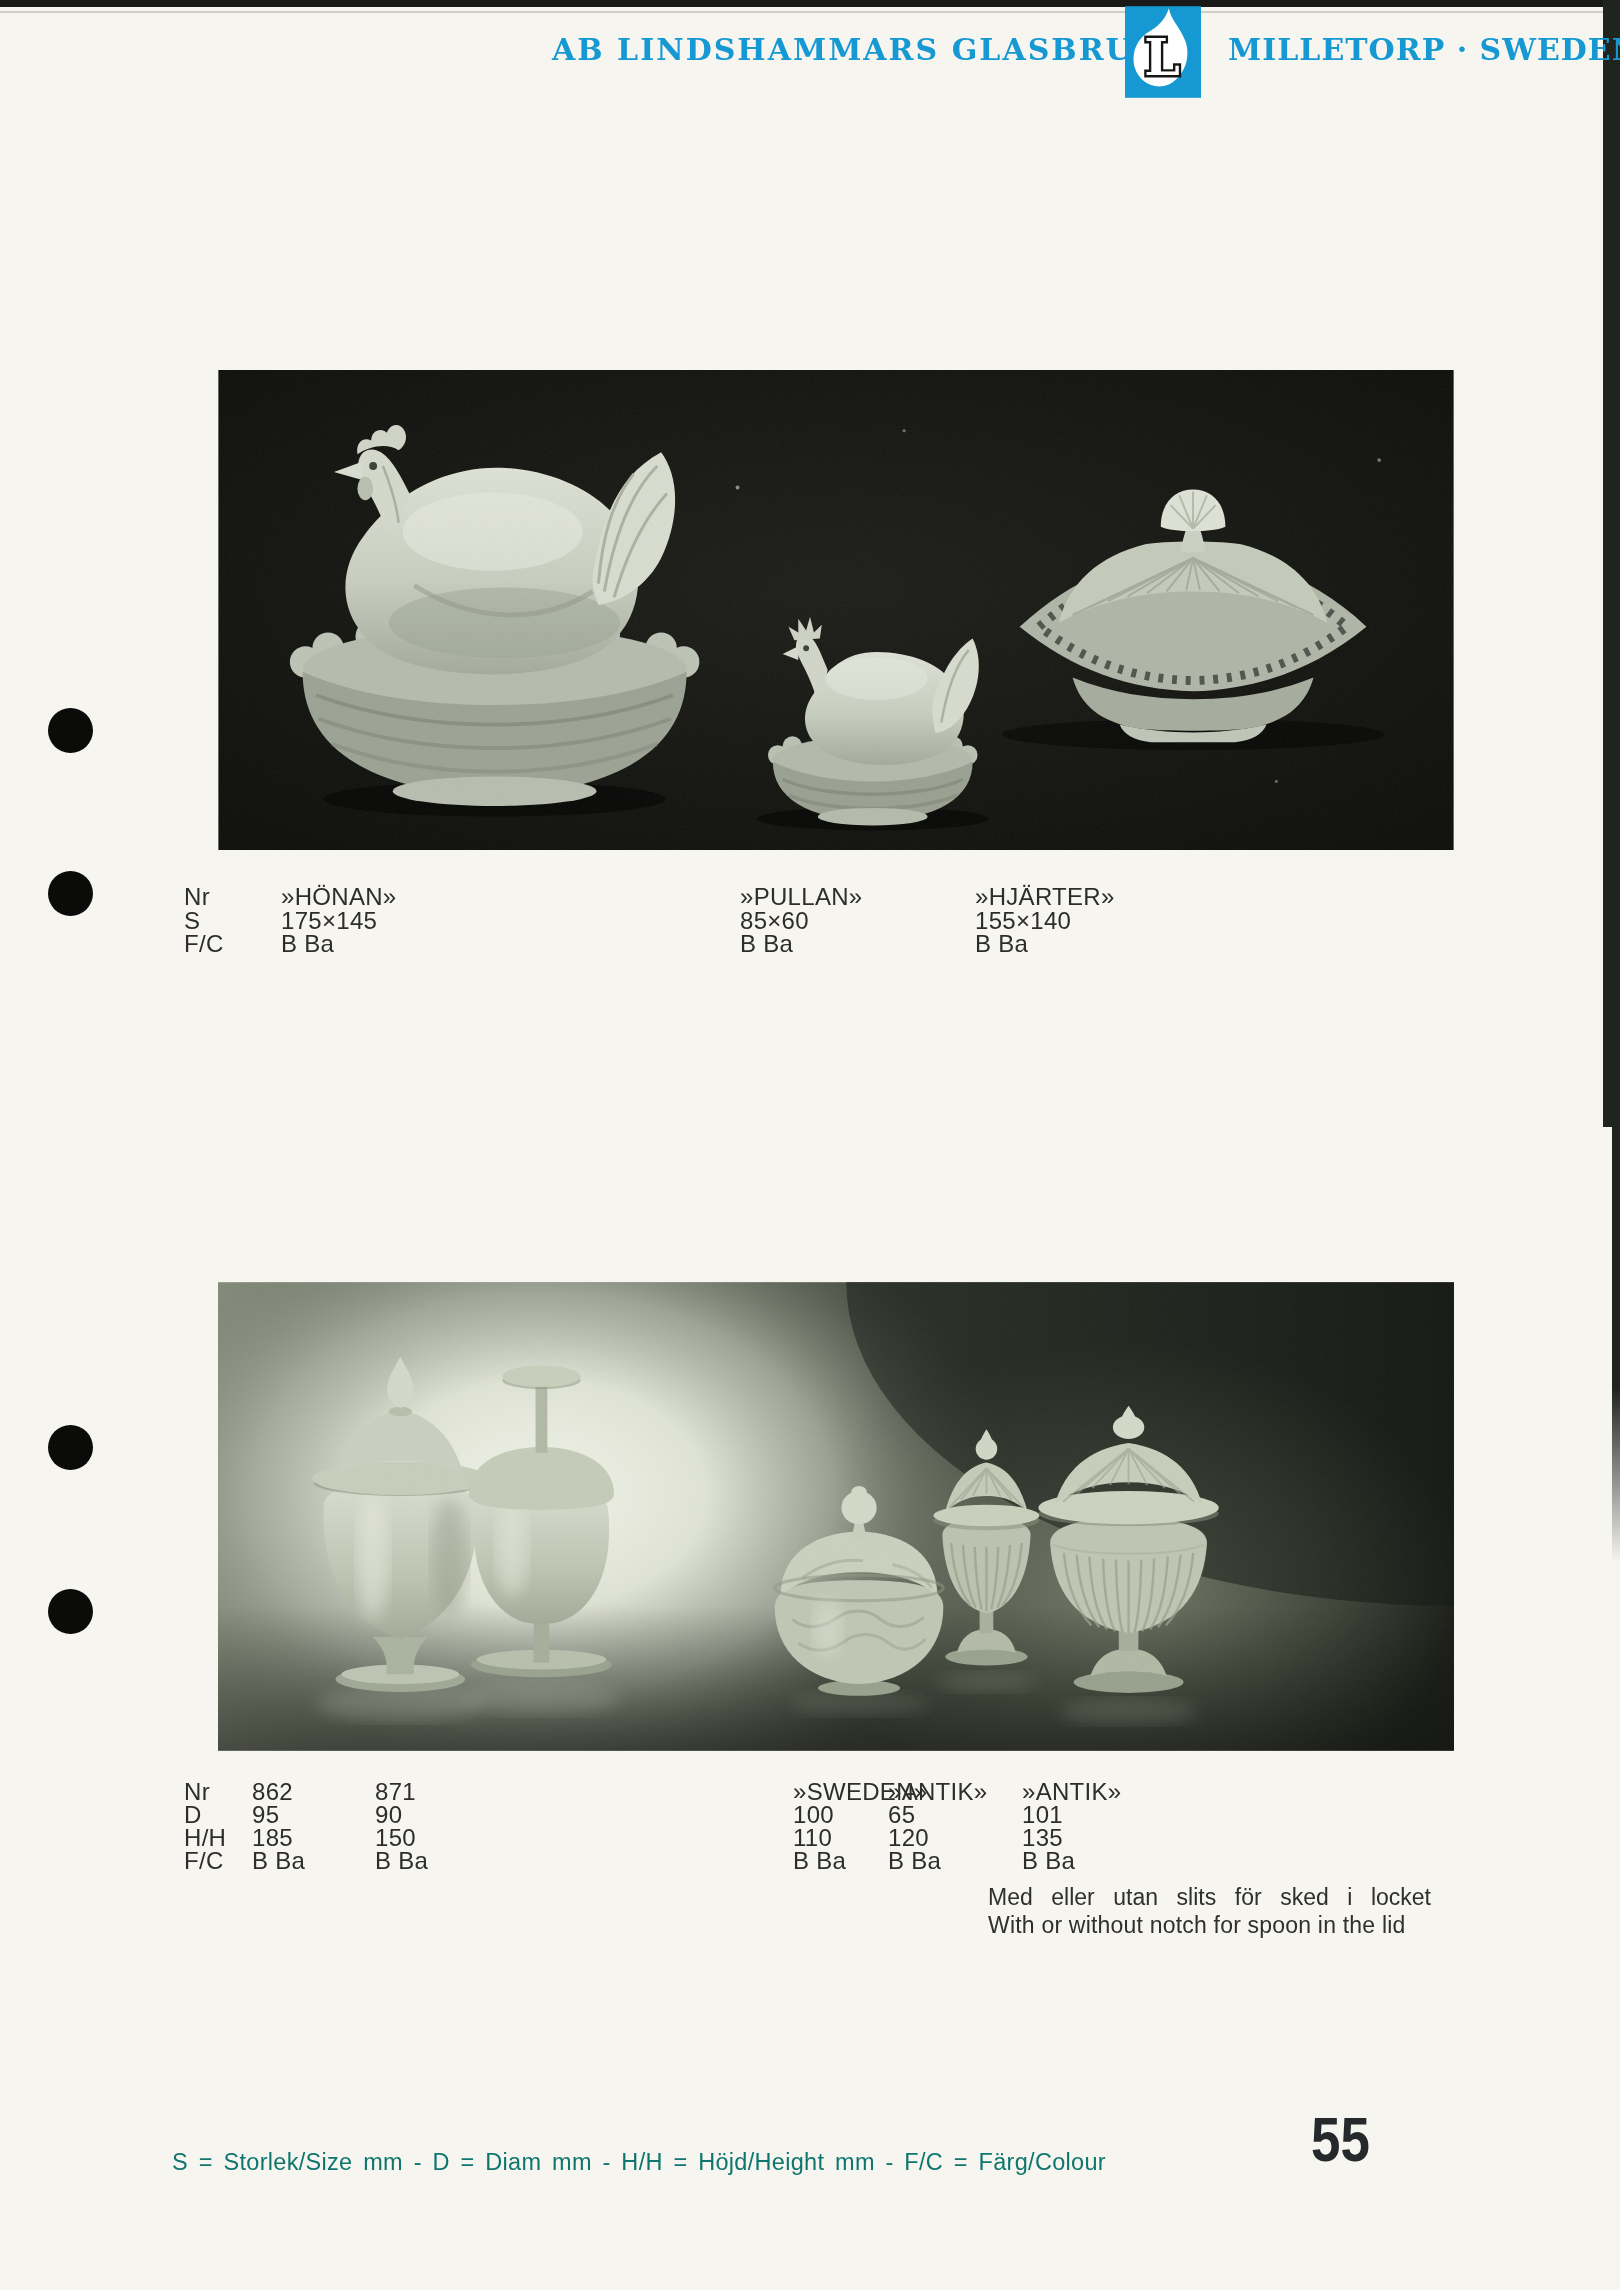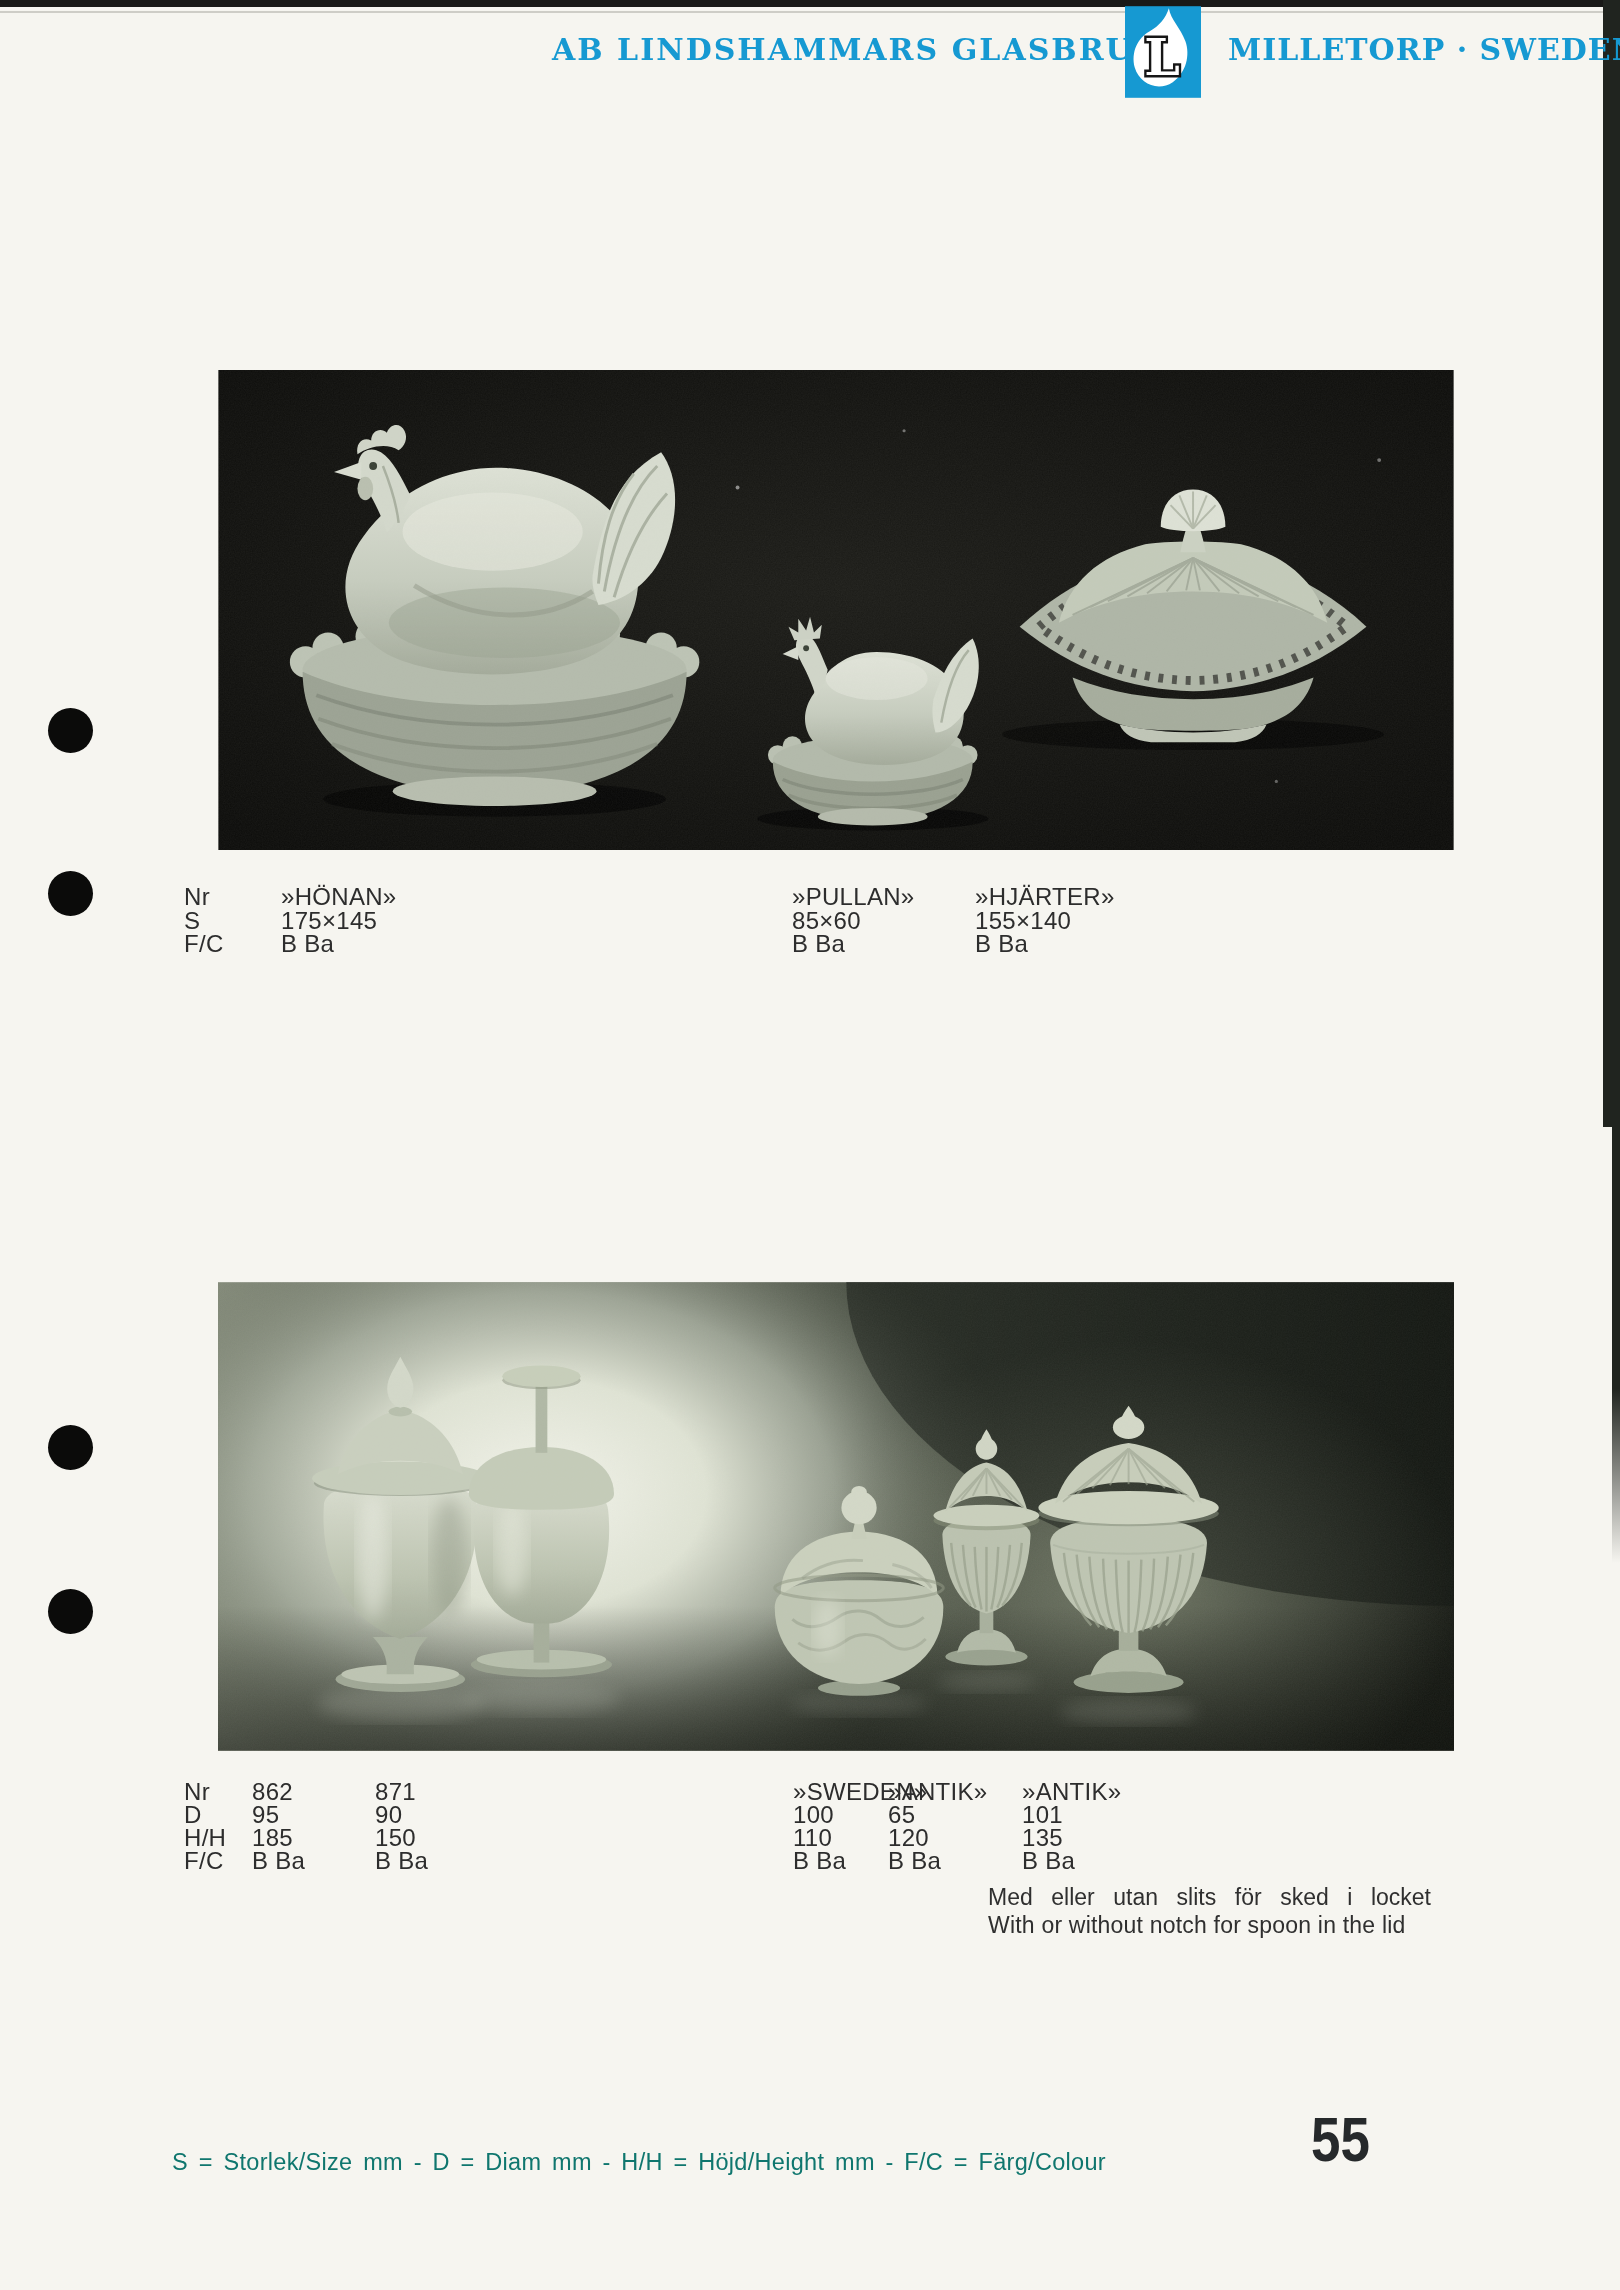--- a/index.html
+++ b/index.html
@@ -173,21 +173,21 @@
   <div class="cap" style="left:184px;top:885px">
     <div>Nr</div>
     <div>S</div>
     <div>F/C</div>
   </div>
   <div class="cap col" style="left:281px;top:885px;width:216px">
     <div>»HÖNAN»</div>
     <div>175×145</div>
     <div>B Ba</div>
   </div>
-  <div class="cap col" style="left:792px;top:885px;width:216px">
+  <div class="cap col" style="left:740px;top:885px;width:216px">
     <div>»PULLAN»</div>
     <div>85×60</div>
     <div>B Ba</div>
   </div>
   <div class="cap col" style="left:975px;top:885px;width:216px">
     <div>»HJÄRTER»</div>
     <div>155×140</div>
     <div>B Ba</div>
   </div>
 

